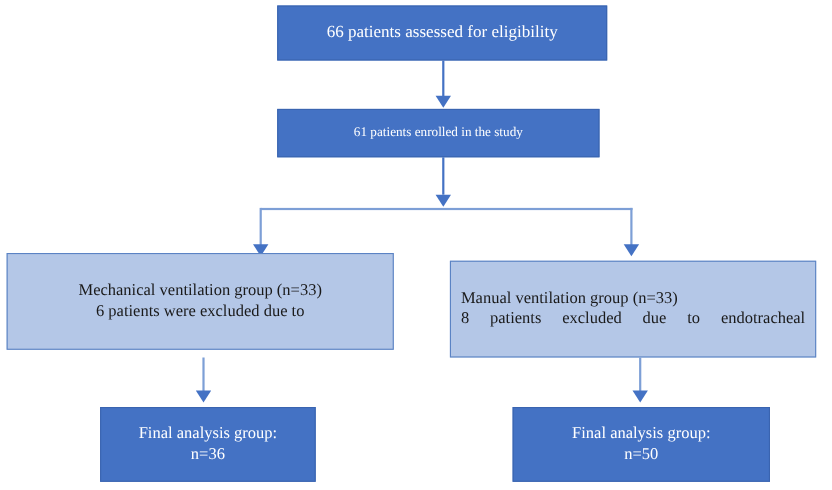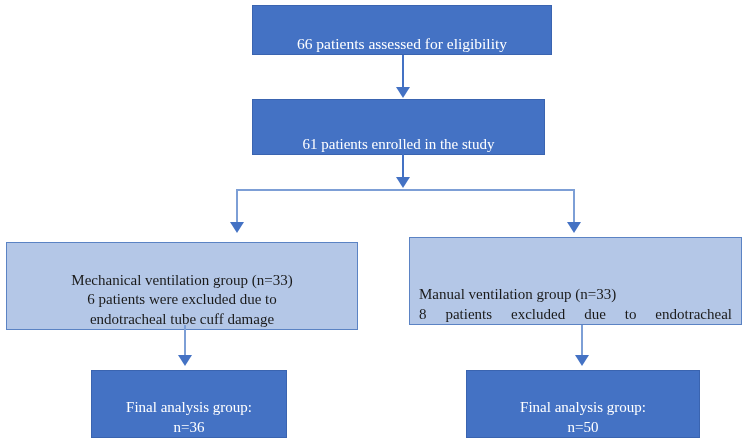--- a/index.html
+++ b/index.html
@@ -14,21 +14,21 @@
     background: #ffffff;
     overflow: hidden;
     font-family: "Liberation Serif", "DejaVu Serif", serif;
   }
   .node {
     position: absolute;
     box-sizing: border-box;
     display: flex;
     flex-direction: column;
     align-items: center;
-    justify-content: flex-end;
+    justify-content: center;
     text-align: center;
     line-height: 1.30;
   }
   .node.dark {
     background: #4472C4;
     border: 1px solid #3A64B0;
     color: #ffffff;
   }
   .node.light {
     background: #B4C7E7;
@@ -79,39 +79,38 @@
 
 <div id="canvas">
 
   <div class="node dark" style="left:252px; top:5px; width:300px; height:50px; font-size:15.5px;">
     <span class="line">66 patients assessed for eligibility</span>
   </div>
 
   <div class="vline strong" style="left:402px; top:55px; height:33px;"></div>
   <div class="arrowhead" style="left:396px; top:87px;"></div>
 
-  <div class="node dark" style="left:252px; top:99px; width:293px; height:56px; font-size:15px;">
+  <div class="node dark" style="left:252px; top:99px; width:293px; height:44px; font-size:12px;">
     <span class="line">61 patients enrolled in the study</span>
   </div>
 
   <div class="vline strong" style="left:402px; top:143px; height:34px;"></div>
   <div class="arrowhead" style="left:396px; top:177px;"></div>
 
   <div class="hline" style="left:237px; top:189px; width:338px;"></div>
 
   <div class="vline" style="left:236px; top:189px; height:34px;"></div>
   <div class="arrowhead" style="left:230px; top:222px;"></div>
 
   <div class="vline" style="left:573px; top:189px; height:34px;"></div>
   <div class="arrowhead" style="left:567px; top:222px;"></div>
 
-  <div class="node light" style="left:6px; top:242px; width:352px; height:88px; font-size:15px;">
+  <div class="node light" style="left:6px; top:230px; width:352px; height:88px; font-size:15px;">
     <span class="line">Mechanical ventilation group (n=33)</span>
     <span class="line">6 patients were excluded due to</span>
-    <span class="line">endotracheal tube cuff damage</span>
   </div>
 
   <div class="node light justified" style="left:409px; top:237px; width:333px; height:88px; font-size:15px;">
     <span class="line">Manual ventilation group (n=33)</span>
     <span class="line just">8 patients excluded due to endotracheal</span>
   </div>
 
   <div class="vline" style="left:184px; top:325px; height:31px;"></div>
   <div class="arrowhead" style="left:178px; top:355px;"></div>
 

